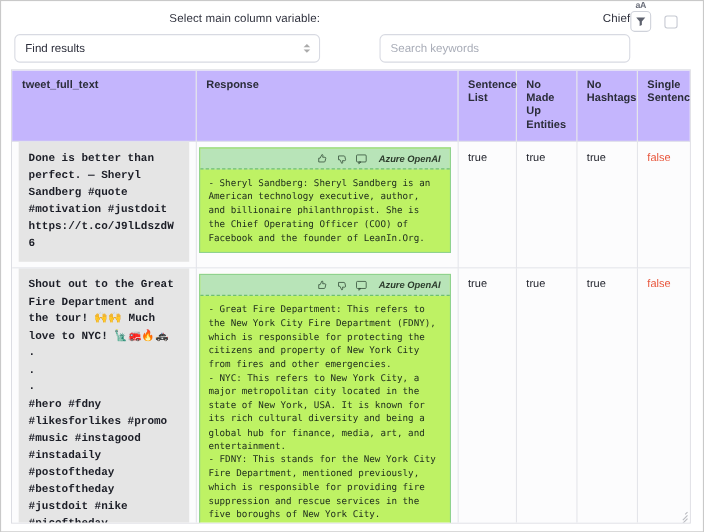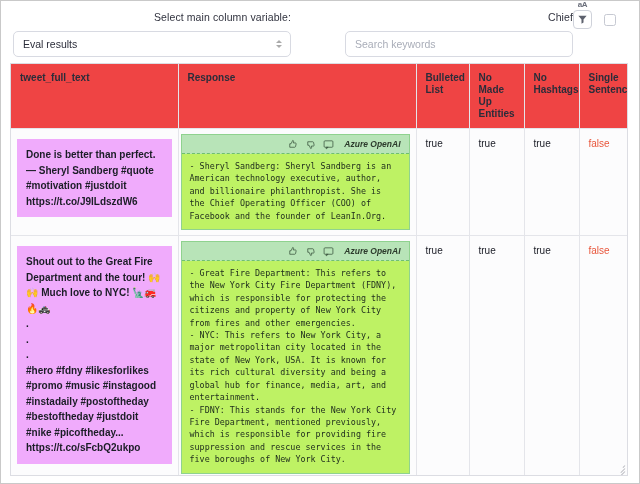--- a/index.html
+++ b/index.html
@@ -142,42 +142,43 @@
     border-bottom: 1px solid #e4e5ea;
     padding: 0;
   }
   table.grid th {
     font-size: 10px;
     font-weight: 700;
     color: #2b2d3a;
     text-align: left;
     padding: 8px 9px 8px 9px;
     height: 58px;
-    background: #ef4444;
+    background: #c4b5fd;
     line-height: 12px;
   }
   th.th-tweet { width: 167px; vertical-align: middle; }
   th.th-resp  { width: 238px; vertical-align: middle; }
   th.th-small { width: 53px; }
   th.th-nohash{ width: 55px; vertical-align: middle; }
   th.th-single{ width: 56px; vertical-align: middle; }
   th.th-made  { width: 55px; }
 
   td.cell { background: #fcfcfd; }
 
   
   .tweet-cell {
-    background: #f0abfc;
-    margin: 10px 6px 5px 6px;
+    background: #e5e5e5;
+    margin: 0 6px 5px 6px;
     padding: 8px 9px;
     font-size: 10px;
     line-height: 15.5px;
     color: #1b1d26;
     font-weight: 700;
     word-break: break-word;
+    font-family: Liberation Mono, monospace;
   }
 
   
   .resp-cell {
     margin: 5px 6px 5px 2px;
     border: 1px solid #8fd28f;
     background: #bef264;
     overflow: hidden;
   }
   .resp-head {
@@ -235,21 +236,21 @@
 </head>
 <body>
 
 <div id="app">
 
   <div class="controls">
 
     <div class="ctrl-select-wrap">
       <div class="ctrl-label">Select main column variable:</div>
       <div class="select-box">
-        <span>Eval results</span>
+        <span>Find results</span>
         <span class="caret">
           <i class="up"></i>
             <i class="down"></i>
         </span>
       </div>
     </div>
 
     <div class="ctrl-find-wrap">
       <div class="ctrl-label">Chief</div>
       <div class="find-row">
@@ -272,21 +273,21 @@
       <div class="chk"></div>
     </div>
   </div>
 
   <div class="table-wrap">
     <table class="grid">
       <thead>
         <tr>
           <th class="th-tweet">tweet_full_text</th>
           <th class="th-resp">Response</th>
-          <th class="th-small">Bulleted List</th>
+          <th class="th-small">Sentence List</th>
           <th class="th-made">No Made Up Entities</th>
           <th class="th-nohash">No Hashtags</th>
           <th class="th-single">Single Sentence</th>
         </tr>
       </thead>
       <tbody id="tbody">
           <tr style="height: 92px;">
             <td class="cell">
               <div class="tweet-cell" style="white-space: pre-wrap;">Done is better than perfect. — Sheryl Sandberg #quote #motivation #justdoit https://t.co/J9lLdszdW6</div>
             </td>

